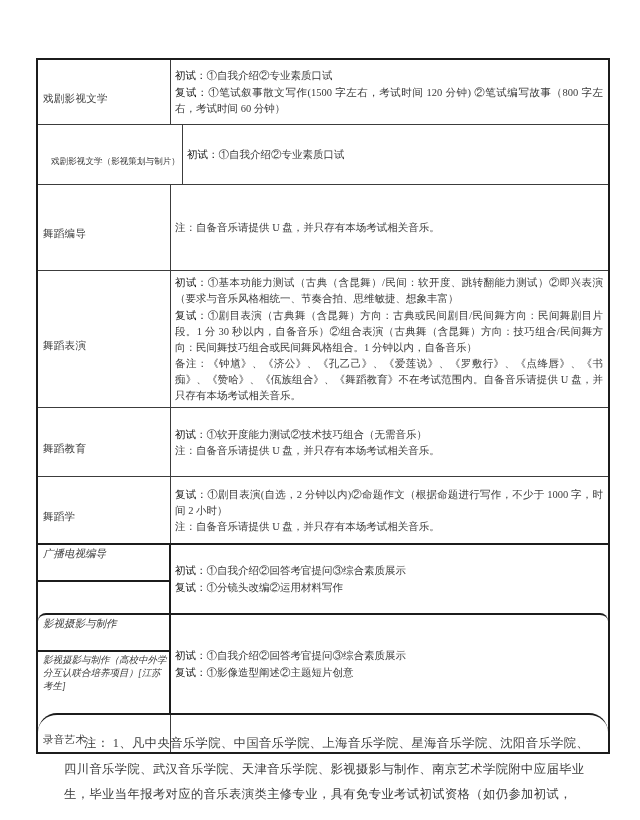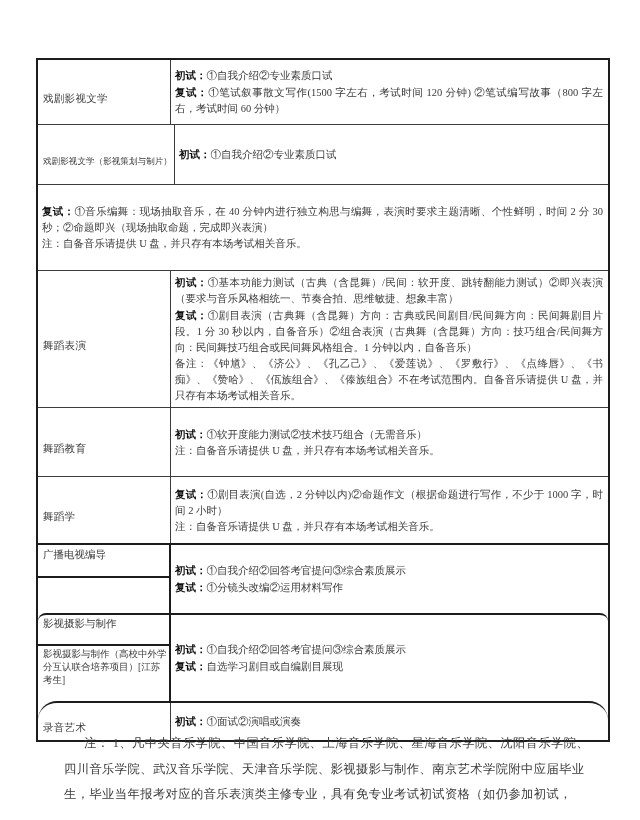--- a/index.html
+++ b/index.html
@@ -22,45 +22,45 @@
   .trow { display:flex; border-top:1px solid #3c3c3c; }
   .trow:first-child { border-top:none; }
   .trow.heavy { border-top:2px solid #1c1c1c; }
 
   .cmajor {
     flex:0 0 133px; border-right:1px solid #3c3c3c;
     display:flex; align-items:center;
     padding:15px 2px 2px 5px;
     font-size:10.5px; line-height:14px; letter-spacing:0.3px;
   }
-  .cmajor.xs span { font-size:8.6px; white-space:nowrap; letter-spacing:0; }
+  .cmajor.xs span { font-size:8.6px; white-space:nowrap; letter-spacing:0;margin-left:8px; }
 
   .cstack {
     flex:0 0 133px; border-right:2px solid #1c1c1c;
     display:flex; flex-direction:column;
   }
   .csub {
     flex:1; display:flex; align-items:center;
-    padding:2px 2px 14px 5px;
-    font-size:9.5px; line-height:13px;
+    padding:2px 2px 20px 5px;
+    font-size:9.5px; line-height:13px;font-style:italic;
   }
   .csub.first { border-bottom:2px solid #1c1c1c; font-size:10.5px; }
 
   .cdetail {
     flex:1; display:flex; flex-direction:column; justify-content:center;
     padding:3px 5px 3px 4px;
   }
   .para {
     font-size:10.5px; line-height:16px;
     text-align:justify;
     color:#3a3a3a;
   }
   .lbl {
     font-family:"Liberation Sans","DejaVu Sans",sans-serif;
-    font-weight:700; color:#0e0e0e; font-size:10.5px;
+    font-weight:400; color:#0e0e0e; font-size:10.5px;
   }
 
   
   .r1{min-height:64px;} .r2{min-height:60px;} .r3{min-height:86px;}
   .r4{min-height:134px;} .r5{min-height:69px;} .r6{min-height:67px;}
   .r7{min-height:70px;} .r8{min-height:64px;border-radius:8px;} .r9{min-height:39px;border-radius:19px;}
   .r7 .csub.first{flex:0 0 33px;} .r8 .csub.first{flex:0 0 29px;}
 
   
   .footnote {
@@ -91,34 +91,36 @@
     <div class="trow r2">
       <div class="cmajor xs">
         <span>戏剧影视文学（影视策划与制片）</span>
       </div>
       <div class="cdetail">
         <p class="para"><b class="lbl">初试：</b><span>①自我介绍②专业素质口试</span></p>
       </div>
     </div>
 
     <div class="trow r3">
+      <div class="cmajor">
+        <span>舞蹈编导</span>
+      </div>
       <div class="cdetail">
-        <p class="para"><b class="lbl">复试：</b><span>①音乐编舞：现场抽取音乐，在 40 分钟内进行独立构思与编舞，表演时要求主题清晰、个性鲜明，时间 2 分 30 秒；②命题即兴（现场抽取命题，完成即兴表演）</span></p>
         <p class="para">注：自备音乐请提供 U 盘，并只存有本场考试相关音乐。</p>
       </div>
     </div>
 
     <div class="trow r4">
       <div class="cmajor">
         <span>舞蹈表演</span>
       </div>
       <div class="cdetail">
         <p class="para"><b class="lbl">初试：</b><span>①基本功能力测试（古典（含昆舞）/民间：软开度、跳转翻能力测试）②即兴表演（要求与音乐风格相统一、节奏合拍、思维敏捷、想象丰富）</span></p>
         <p class="para"><b class="lbl">复试：</b><span>①剧目表演（古典舞（含昆舞）方向：古典或民间剧目/民间舞方向：民间舞剧目片段。1 分 30 秒以内，自备音乐）②组合表演（古典舞（含昆舞）方向：技巧组合/民间舞方向：民间舞技巧组合或民间舞风格组合。1 分钟以内，自备音乐）</span></p>
-        <p class="para">备注：《钟馗》、《济公》、《孔乙己》、《爱莲说》、《罗敷行》、《点绛唇》、《书痴》、《赞哈》、《佤族组合》、《傣族组合》不在考试范围内。自备音乐请提供 U 盘，并只存有本场考试相关音乐。</p>
+        <p class="para">备注：《钟馗》、《济公》、《孔乙己》、《爱莲说》、《罗敷行》、《点绛唇》、《书痴》、《赞哈》、《佤族组合》、《舞蹈教育》不在考试范围内。自备音乐请提供 U 盘，并只存有本场考试相关音乐。</p>
       </div>
     </div>
 
     <div class="trow r5">
       <div class="cmajor">
         <span>舞蹈教育</span>
       </div>
       <div class="cdetail">
         <p class="para"><b class="lbl">初试：</b><span>①软开度能力测试②技术技巧组合（无需音乐）</span></p>
         <p class="para">注：自备音乐请提供 U 盘，并只存有本场考试相关音乐。</p>
@@ -151,30 +153,29 @@
       <div class="cstack">
         <div class="csub first">
           <span>影视摄影与制作</span>
         </div>
         <div class="csub">
           <span>影视摄影与制作（高校中外学分互认联合培养项目）[江苏考生]</span>
         </div>
       </div>
       <div class="cdetail">
         <p class="para"><b class="lbl">初试：</b><span>①自我介绍②回答考官提问③综合素质展示</span></p>
-        <p class="para"><b class="lbl">复试：</b><span>自选学习剧目或自编剧目展现</span></p>
+        <p class="para"><b class="lbl">复试：</b><span>①影像造型阐述②主题短片创意</span></p>
       </div>
     </div>
 
     <div class="trow heavy r9">
       <div class="cmajor">
         <span>录音艺术</span>
       </div>
       <div class="cdetail">
-        <p class="para"><b class="lbl">初试：</b><span>①面试②演唱或演奏</span></p>
       </div>
     </div>
 
   </div>
 
   <div class="footnote">
     <div class="fline indent">注： 1、凡中央音乐学院、中国音乐学院、上海音乐学院、星海音乐学院、沈阳音乐学院、</div>
     <div class="fline">四川音乐学院、武汉音乐学院、天津音乐学院、影视摄影与制作、南京艺术学院附中应届毕业</div>
     <div class="fline">生，毕业当年报考对应的音乐表演类主修专业，具有免专业考试初试资格（如仍参加初试，</div>
   </div>

